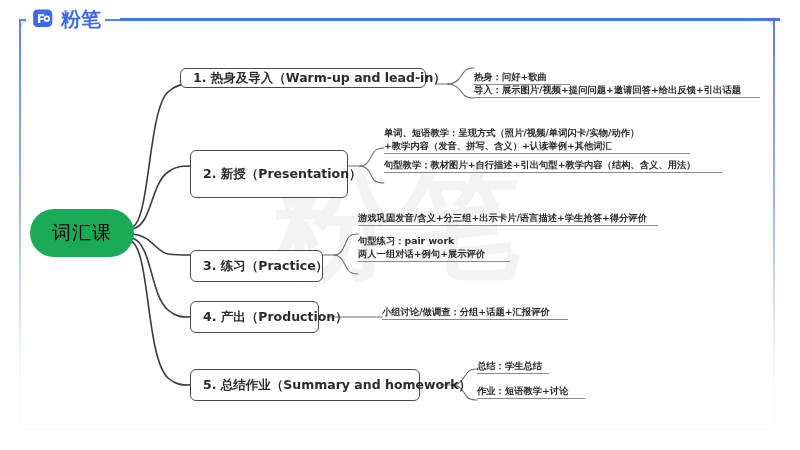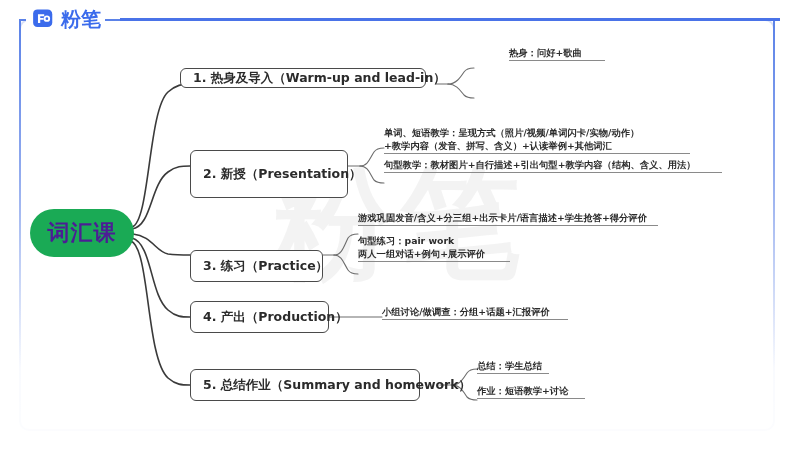--- a/index.html
+++ b/index.html
@@ -126,23 +126,23 @@
     width: 104px;
     height: 48px;
     background: #1aaa55;
     border-radius: 24px;
     display: flex;
     align-items: center;
     justify-content: center;
     z-index: 12;
   }
   #root-node .label {
-    color: #4c1d95;
-    font-size: 22px;
-    font-weight: bold;
+    color: #000000;
+    font-size: 19px;
+    font-weight: normal;
     letter-spacing: 1px;
     font-family: "DejaVu Sans", sans-serif;
   }
 
   
   .branch-box {
     position: absolute;
     border: 1.4px solid #4a4a4a;
     border-radius: 6px;
     background: #ffffff;
@@ -242,23 +242,27 @@
     </g>
   </svg>
 
   <div id="root-node">
     <span class="label">词汇课</span>
   </div>
 
   <div class="branch-box" style="left:180px; top:68px; width:246px; height:20px;">
     <span class="label">1. 热身及导入（Warm-up and lead-in）</span>
   </div>
-  <div class="leaf" style="left:474px; top:46px;margin-left:35px;">
+  <div class="leaf" style="left:474px; top:70px;">
     <div class="line">热身：问好+歌曲</div>
     <div class="rule" style="width:96px;"></div>
+  </div>
+  <div class="leaf" style="left:474px; top:83px;">
+    <div class="line">导入：展示图片/视频+提问问题+邀请回答+给出反馈+引出话题</div>
+    <div class="rule" style="width:286px;"></div>
   </div>
 
   <div class="branch-box" style="left:190px; top:150px; width:158px; height:48px;">
     <span class="label">2. 新授（Presentation）</span>
   </div>
   <div class="leaf" style="left:384px; top:126px;">
     <div class="line">单词、短语教学：呈现方式（照片/视频/单词闪卡/实物/动作）</div>
     <div class="line">+教学内容（发音、拼写、含义）+认读举例+其他词汇</div>
     <div class="rule" style="width:306px;"></div>
   </div>
@@ -273,21 +277,21 @@
   <div class="leaf" style="left:358px; top:211px;">
     <div class="line">游戏巩固发音/含义+分三组+出示卡片/语言描述+学生抢答+得分评价</div>
     <div class="rule" style="width:300px;"></div>
   </div>
   <div class="leaf" style="left:358px; top:234px;">
     <div class="line">句型练习：pair work</div>
     <div class="line">两人一组对话+例句+展示评价</div>
     <div class="rule" style="width:152px;"></div>
   </div>
 
-  <div class="branch-box" style="left:190px; top:301px; width:139px; height:32px;text-align:right;">
+  <div class="branch-box" style="left:190px; top:301px; width:129px; height:32px;text-align:right;">
     <span class="label">4. 产出（Production）</span>
   </div>
   <div class="leaf" style="left:382px; top:305px;">
     <div class="line">小组讨论/做调查：分组+话题+汇报评价</div>
     <div class="rule" style="width:186px;"></div>
   </div>
 
   <div class="branch-box" style="left:190px; top:369px; width:230px; height:32px;">
     <span class="label">5. 总结作业（Summary and homework）</span>
   </div>

